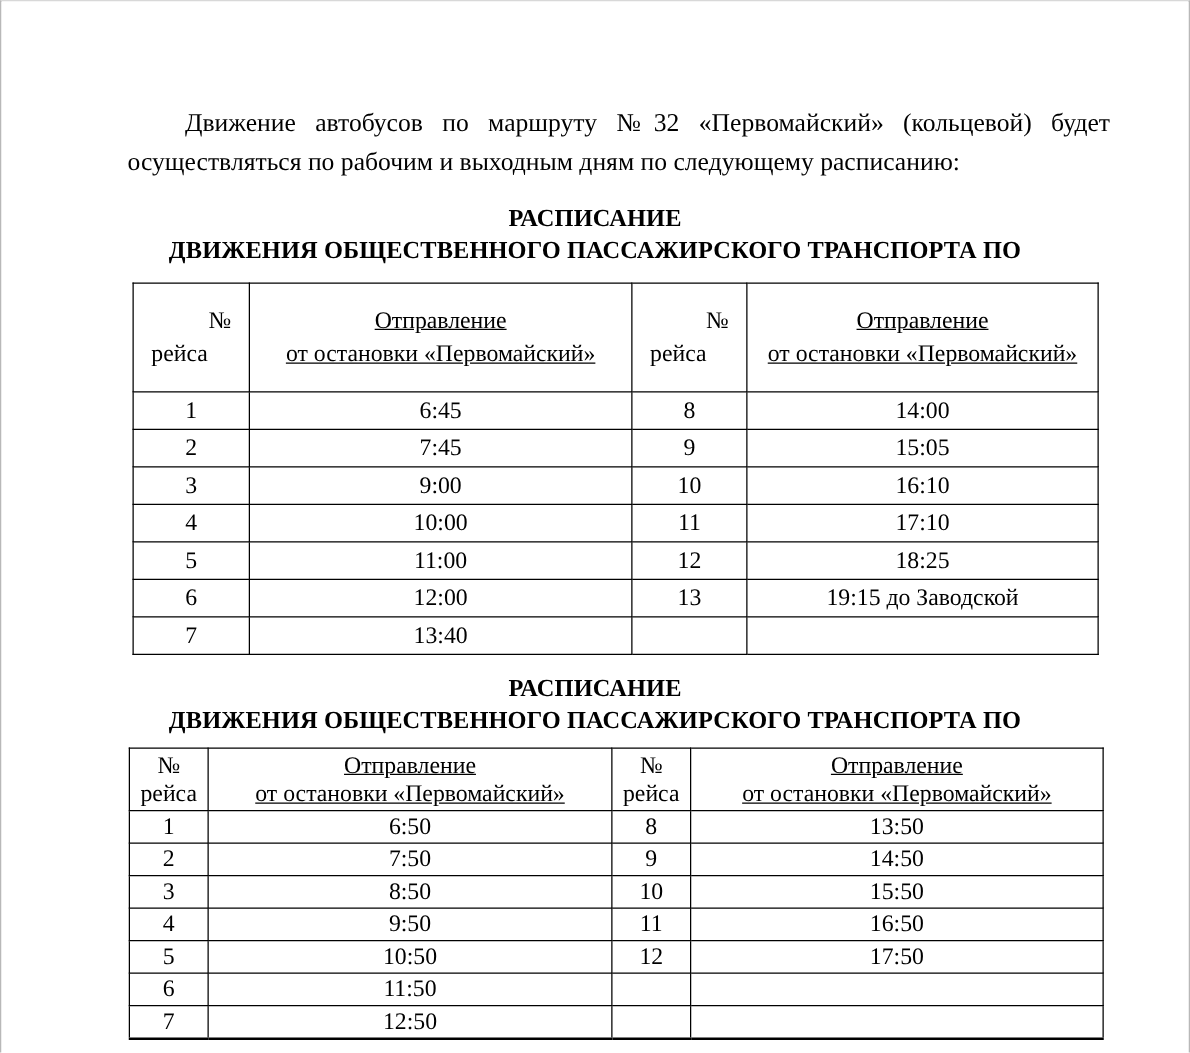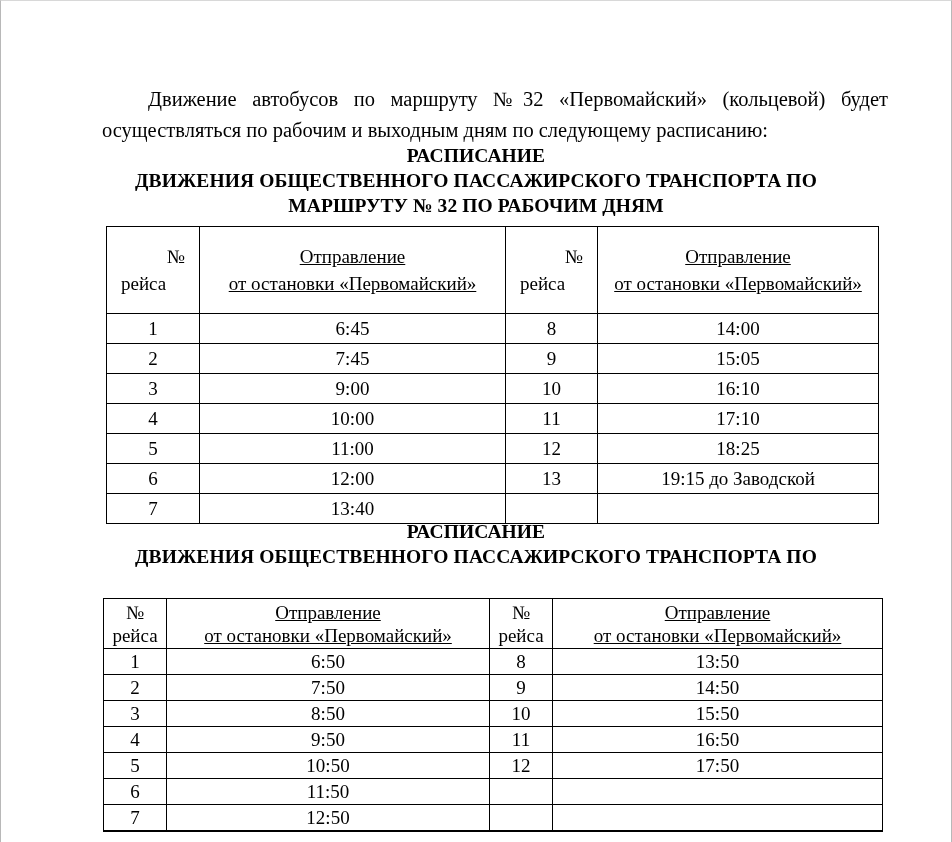--- a/index.html
+++ b/index.html
@@ -51,20 +51,21 @@
   
   .heading {
     position: absolute;
     left: 0;
     width: 952px;
     text-align: center;
     font-weight: bold;
     font-size: 19.5px;
     line-height: 25px;
     letter-spacing: 0.1px;
+    margin-top: 20px;
   }
   .heading-1 { top: 143px; }
   .heading-2 { top: 519px; }
   .heading .hline { display: block; white-space: nowrap; }
 
   
   table.sched {
     position: absolute;
     border-collapse: collapse;
     table-layout: fixed;
@@ -152,21 +153,20 @@
 </head>
 <body>
 
 <div class="page">
 
   <p class="intro">Движение автобусов по маршруту №32 «Первомайский» (кольцевой) будет осуществляться по рабочим и выходным дням по следующему расписанию:</p>
 
   <div class="heading heading-1">
     <span class="hline">РАСПИСАНИЕ</span>
     <span class="hline">ДВИЖЕНИЯ ОБЩЕСТВЕННОГО ПАССАЖИРСКОГО ТРАНСПОРТА ПО</span>
-    <span class="hline">МАРШРУТУ № 32 ПО РАБОЧИМ ДНЯМ</span>
   </div>
 
   <table class="sched" id="table-weekday">
     <colgroup>
       <col class="c-no1">
         <col class="c-dep1">
         <col class="c-no2">
         <col class="c-dep2">
     </colgroup>
     <thead>

